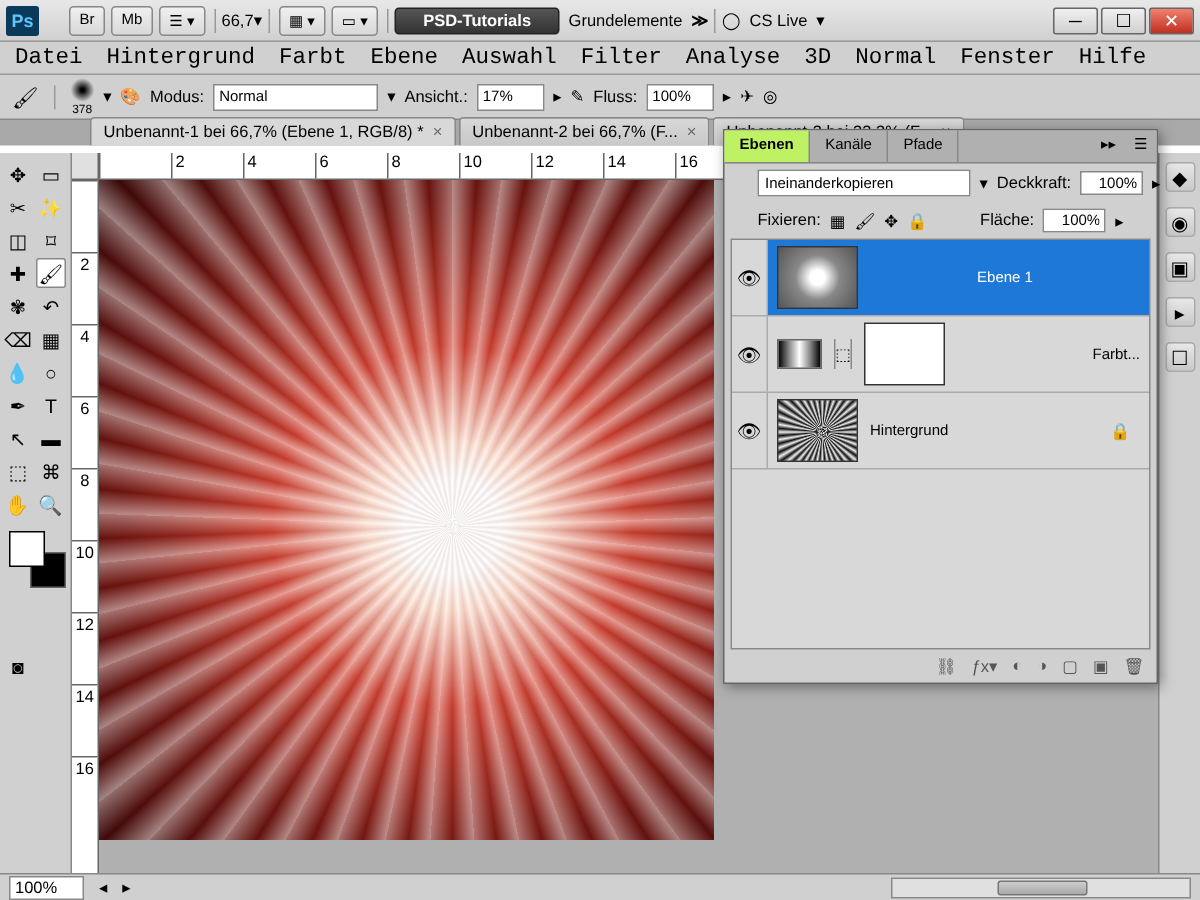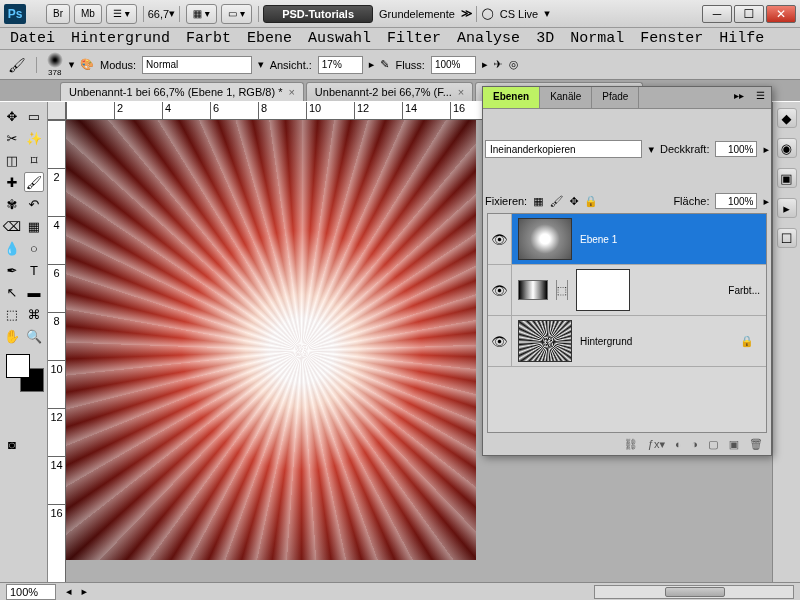--- a/index.html
+++ b/index.html
@@ -10,21 +10,21 @@
 .tb-sep { width: 1px; height: 16px; background: #999; margin: 0 4px; }
 .tb-dark { background: linear-gradient(#555,#333); color: #fff; border: 1px solid #222; border-radius: 3px; padding: 2px 18px; font-weight: bold; }
 .tb-text { margin: 0 6px; }
 .win-controls { margin-left: auto; display: flex; gap: 2px; }
 .win-btn { width: 30px; height: 18px; border: 1px solid #666; border-radius: 2px; display: flex; align-items: center; justify-content: center; background: linear-gradient(#f0f0f0,#d0d0d0); font-size: 12px; }
 .win-close { background: linear-gradient(#f08070,#c03020); color: #fff; }
 .menubar { height: 22px; background: #d0d0d0; display: flex; align-items: center; padding: 0 10px; gap: 16px; border-bottom: 1px solid #999; }
 .menubar span { font-size: 15px; font-family: Liberation Mono, monospace; }
 .optbar { height: 30px; background: #d0d0d0; display: flex; align-items: center; padding: 0 8px; border-bottom: 1px solid #888; gap: 6px; }
 .opt-input { width: 45px; height: 18px; background: #fff; border: 1px solid #888; padding: 0 3px; font-size: 10px; }
-.doc-tabs { height: 22px; background: #a8a8a8; display: flex; align-items: flex-end; padding-left: 60px; border-bottom: 1px solid #ffffff; }
+.doc-tabs { height: 22px; background: #a8a8a8; display: flex; align-items: flex-end; padding-left: 60px; border-bottom: 5px solid #ffffff; }
 .doc-tab { background: linear-gradient(#d8d8d8,#c8c8c8); border: 1px solid #888; border-bottom: none; padding: 3px 8px; margin-right: 2px; font-size: 10px; display: flex; align-items: center; gap: 6px; border-radius: 3px 3px 0 0; }
 .doc-tab.active { background: #d8d8d8; }
 .tab-x { font-size: 11px; color: #666; }
 .workspace { position: absolute; top: 102px; left: 0; right: 0; bottom: 18px; display: flex; }
 .toolbox { width: 48px; background: #d0d0d0; border-right: 1px solid #888; display: flex; flex-wrap: wrap; padding: 4px 2px; gap: 2px; align-content: flex-start; }
 .tool { width: 20px; height: 20px; border: 1px solid transparent; display: flex; align-items: center; justify-content: center; font-size: 13px; border-radius: 2px; }
 .tool.sel { background: #fff; border: 1px solid #888; }
 .swatches { width: 38px; height: 38px; position: relative; margin-top: 6px; margin-left: 4px; }
 .swatch-fg { width: 24px; height: 24px; background: #fff; border: 1px solid #000; position: absolute; top: 0; left: 0; }
 .swatch-bg { width: 24px; height: 24px; background: #000; border: 1px solid #666; position: absolute; bottom: 0; right: 0; }
@@ -40,27 +40,27 @@
   radial-gradient(circle at 56% 52%, #fff 0%, #fff 8%, #ffe0d0 14%, #d04030 30%, #701510 55%, #2a0505 85%);
 }
 .right-dock { width: 28px; background: #d0d0d0; border-left: 1px solid #888; display: flex; flex-direction: column; align-items: center; padding-top: 6px; gap: 10px; }
 .dock-icon { width: 20px; height: 20px; display: flex; align-items: center; justify-content: center; font-size: 13px; background: linear-gradient(#e8e8e8,#c8c8c8); border: 1px solid #aaa; border-radius: 3px; }
 .layers-panel { position: absolute; top: 86px; left: 482px; width: 290px; height: 370px; background: #d0d0d0; border: 1px solid #666; box-shadow: 2px 2px 8px rgba(0,0,0,0.4); display: flex; flex-direction: column; }
 .panel-tabs { height: 22px; background: #b0b0b0; display: flex; border-bottom: 1px solid #888; }
 .panel-tab { padding: 4px 10px; border-right: 1px solid #888; font-size: 10px; }
 .panel-tab.active { background: #bef264; font-weight: bold; }
 .panel-tabs .spacer { flex: 1; }
 .panel-menu { padding: 3px 6px; font-size: 10px; }
-.panel-row { display: flex; align-items: center; padding: 4px 2px; gap: 6px; font-size: 10px; margin-top: 27px; }
+.panel-row { display: flex; align-items: center; padding: 4px 22px; gap: 6px; font-size: 10px; }
 .panel-select { flex: 1; height: 18px; background: #fff; border: 1px solid #888; padding: 0 4px; font-size: 10px; }
 .panel-input { width: 42px; height: 16px; background: #fff; border: 1px solid #888; padding: 0 3px; font-size: 10px; text-align: right; }
 .lock-icons { display: flex; gap: 6px; font-size: 11px; }
 .layer-list { flex: 1; background: #d8d8d8; border: 1px solid #888; margin: 0 4px; overflow: auto; }
 .layer { display: flex; align-items: center; border-bottom: 1px solid #aaa; min-height: 40px; }
-.layer.selected .layer-main { background: #1e78d8; color: #fff; }
+.layer.selected .layer-main { background: #1e78d8; color: #fff; text-align: center; }
 .layer-vis { width: 24px; text-align: center; font-size: 13px; border-right: 1px solid #aaa; align-self: stretch; display: flex; align-items: center; justify-content: center; }
 .layer-main { flex: 1; display: flex; align-items: center; padding: 4px 6px; gap: 8px; align-self: stretch; }
 .layer-thumb { width: 54px; height: 42px; background: #666; border: 1px solid #333; position: relative; overflow: hidden; }
 .layer-thumb.white { background: #fff; }
 .layer-thumb .glow { position: absolute; inset: 0; background: radial-gradient(circle at 50% 50%, #fff 0%, #fff 15%, #888 45%, #555 100%); }
 .layer-thumb .miniburst { position: absolute; inset: -6px; background: repeating-conic-gradient(from 0deg at 55% 52%, #eee 0deg, #111 5deg, #eee 10deg), radial-gradient(circle at 55% 52%, #fff 0%, #fff 10%, #666 40%, #000 90%); }
 .grad-icon { width: 30px; height: 20px; background: linear-gradient(90deg,#000,#888,#fff,#888,#000); border: 1px solid #666; }
 .link-icon { width: 12px; height: 20px; border-left: 1px solid #888; border-right: 1px solid #888; display: flex; align-items: center; justify-content: center; }
 .layer-name { font-size: 10px; flex: 1; }
 .layer-lock { font-size: 11px; margin-right: 6px; }

